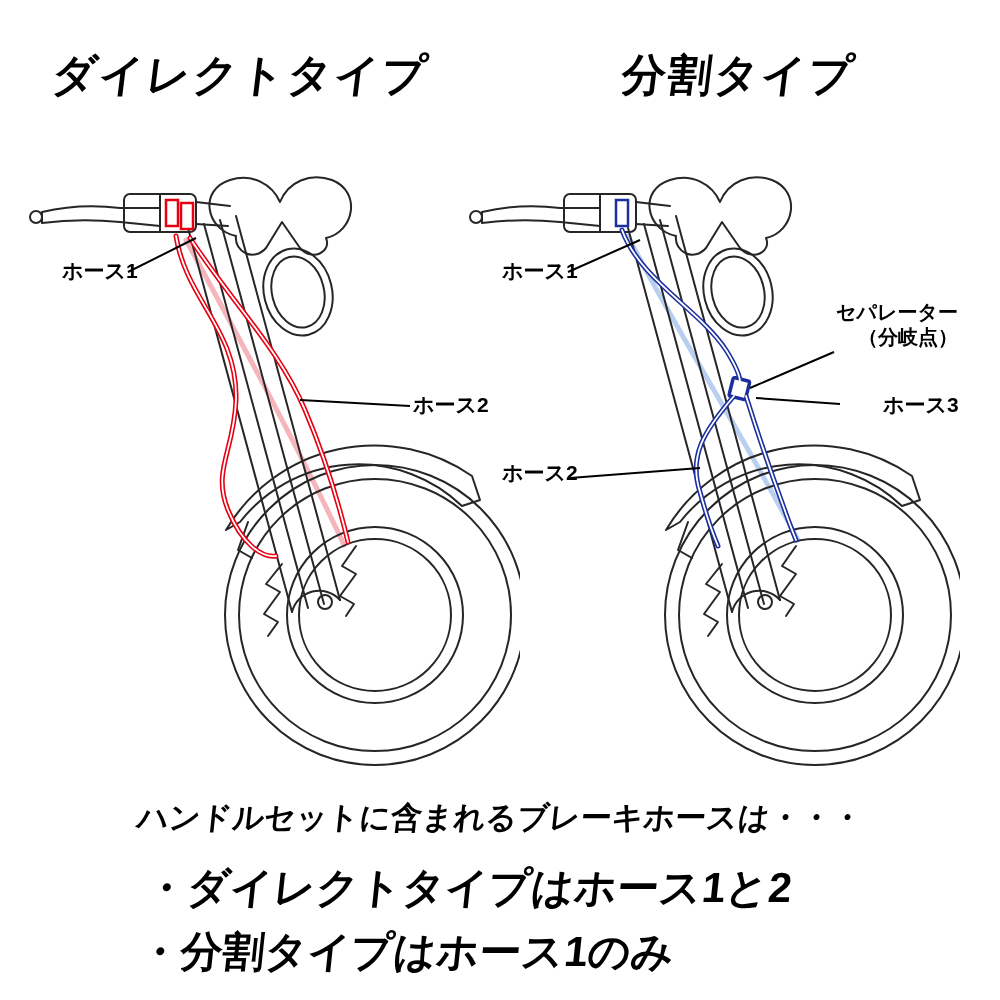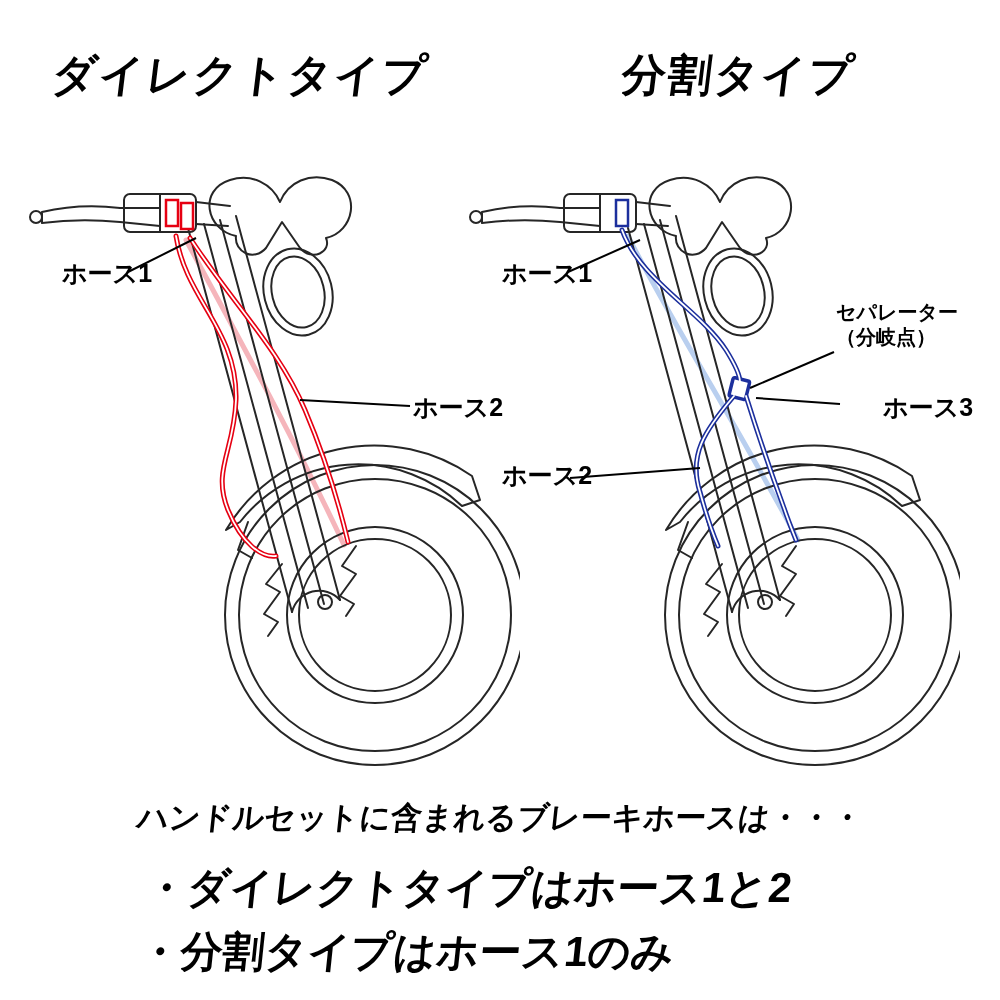--- a/index.html
+++ b/index.html
@@ -18,21 +18,21 @@
     transform:skewX(-7deg);
     white-space:nowrap;
   }
   .title-left { left:52px; top:46px; }
   .title-right { left:622px; top:46px; }
 
   .art { position:absolute; left:0; top:0; }
 
   .label {
     position:absolute;
-    font-size:25px; font-weight:700;
+    font-size:21px; font-weight:700;
     white-space:nowrap; line-height:1.25;
   }
   .label-sm { font-size:20px; }
 
   .hose       { fill:none; stroke-width:5; stroke-linecap:round; }
   .hose-center{ fill:none; stroke:#fff; stroke-width:1.8; stroke-linecap:round; }
   .hose-light { fill:none; stroke-width:5; stroke-linecap:round; }
   .fitting    { fill:#fff; stroke-width:2.5; }
   .separator-box { fill:#fff; stroke-width:3.5; }
   .leader     { stroke:#000; stroke-width:2; }
@@ -136,21 +136,21 @@
       <line class="leader" x1="570" y1="478" x2="700" y2="468"></line>
     </g>
   </svg>
 
   <div class="label" style="left:62px;  top:258px;">ホース1</div>
   <div class="label" style="left:413px; top:392px;">ホース2</div>
 
   <div class="label" style="left:502px; top:258px;">ホース1</div>
   <div class="label label-sm" style="left:836px; top:300px;">
     <span style="display:block;text-align:center;">セパレーター</span>
-    <span style="display:block;">（分岐点）</span>
+    <span style="display:block;margin-left:22px;">（分岐点）</span>
   </div>
   <div class="label" style="left:842px; top:392px;margin-left:41px;">ホース3</div>
   <div class="label" style="left:502px; top:460px;">ホース2</div>
 
   <div class="footer-lead">ハンドルセットに含まれるブレーキホースは・・・</div>
   <div class="bullets">
     <div>・ダイレクトタイプはホース1と2</div>
     <div>・分割タイプはホース1のみ</div>
   </div>
 

